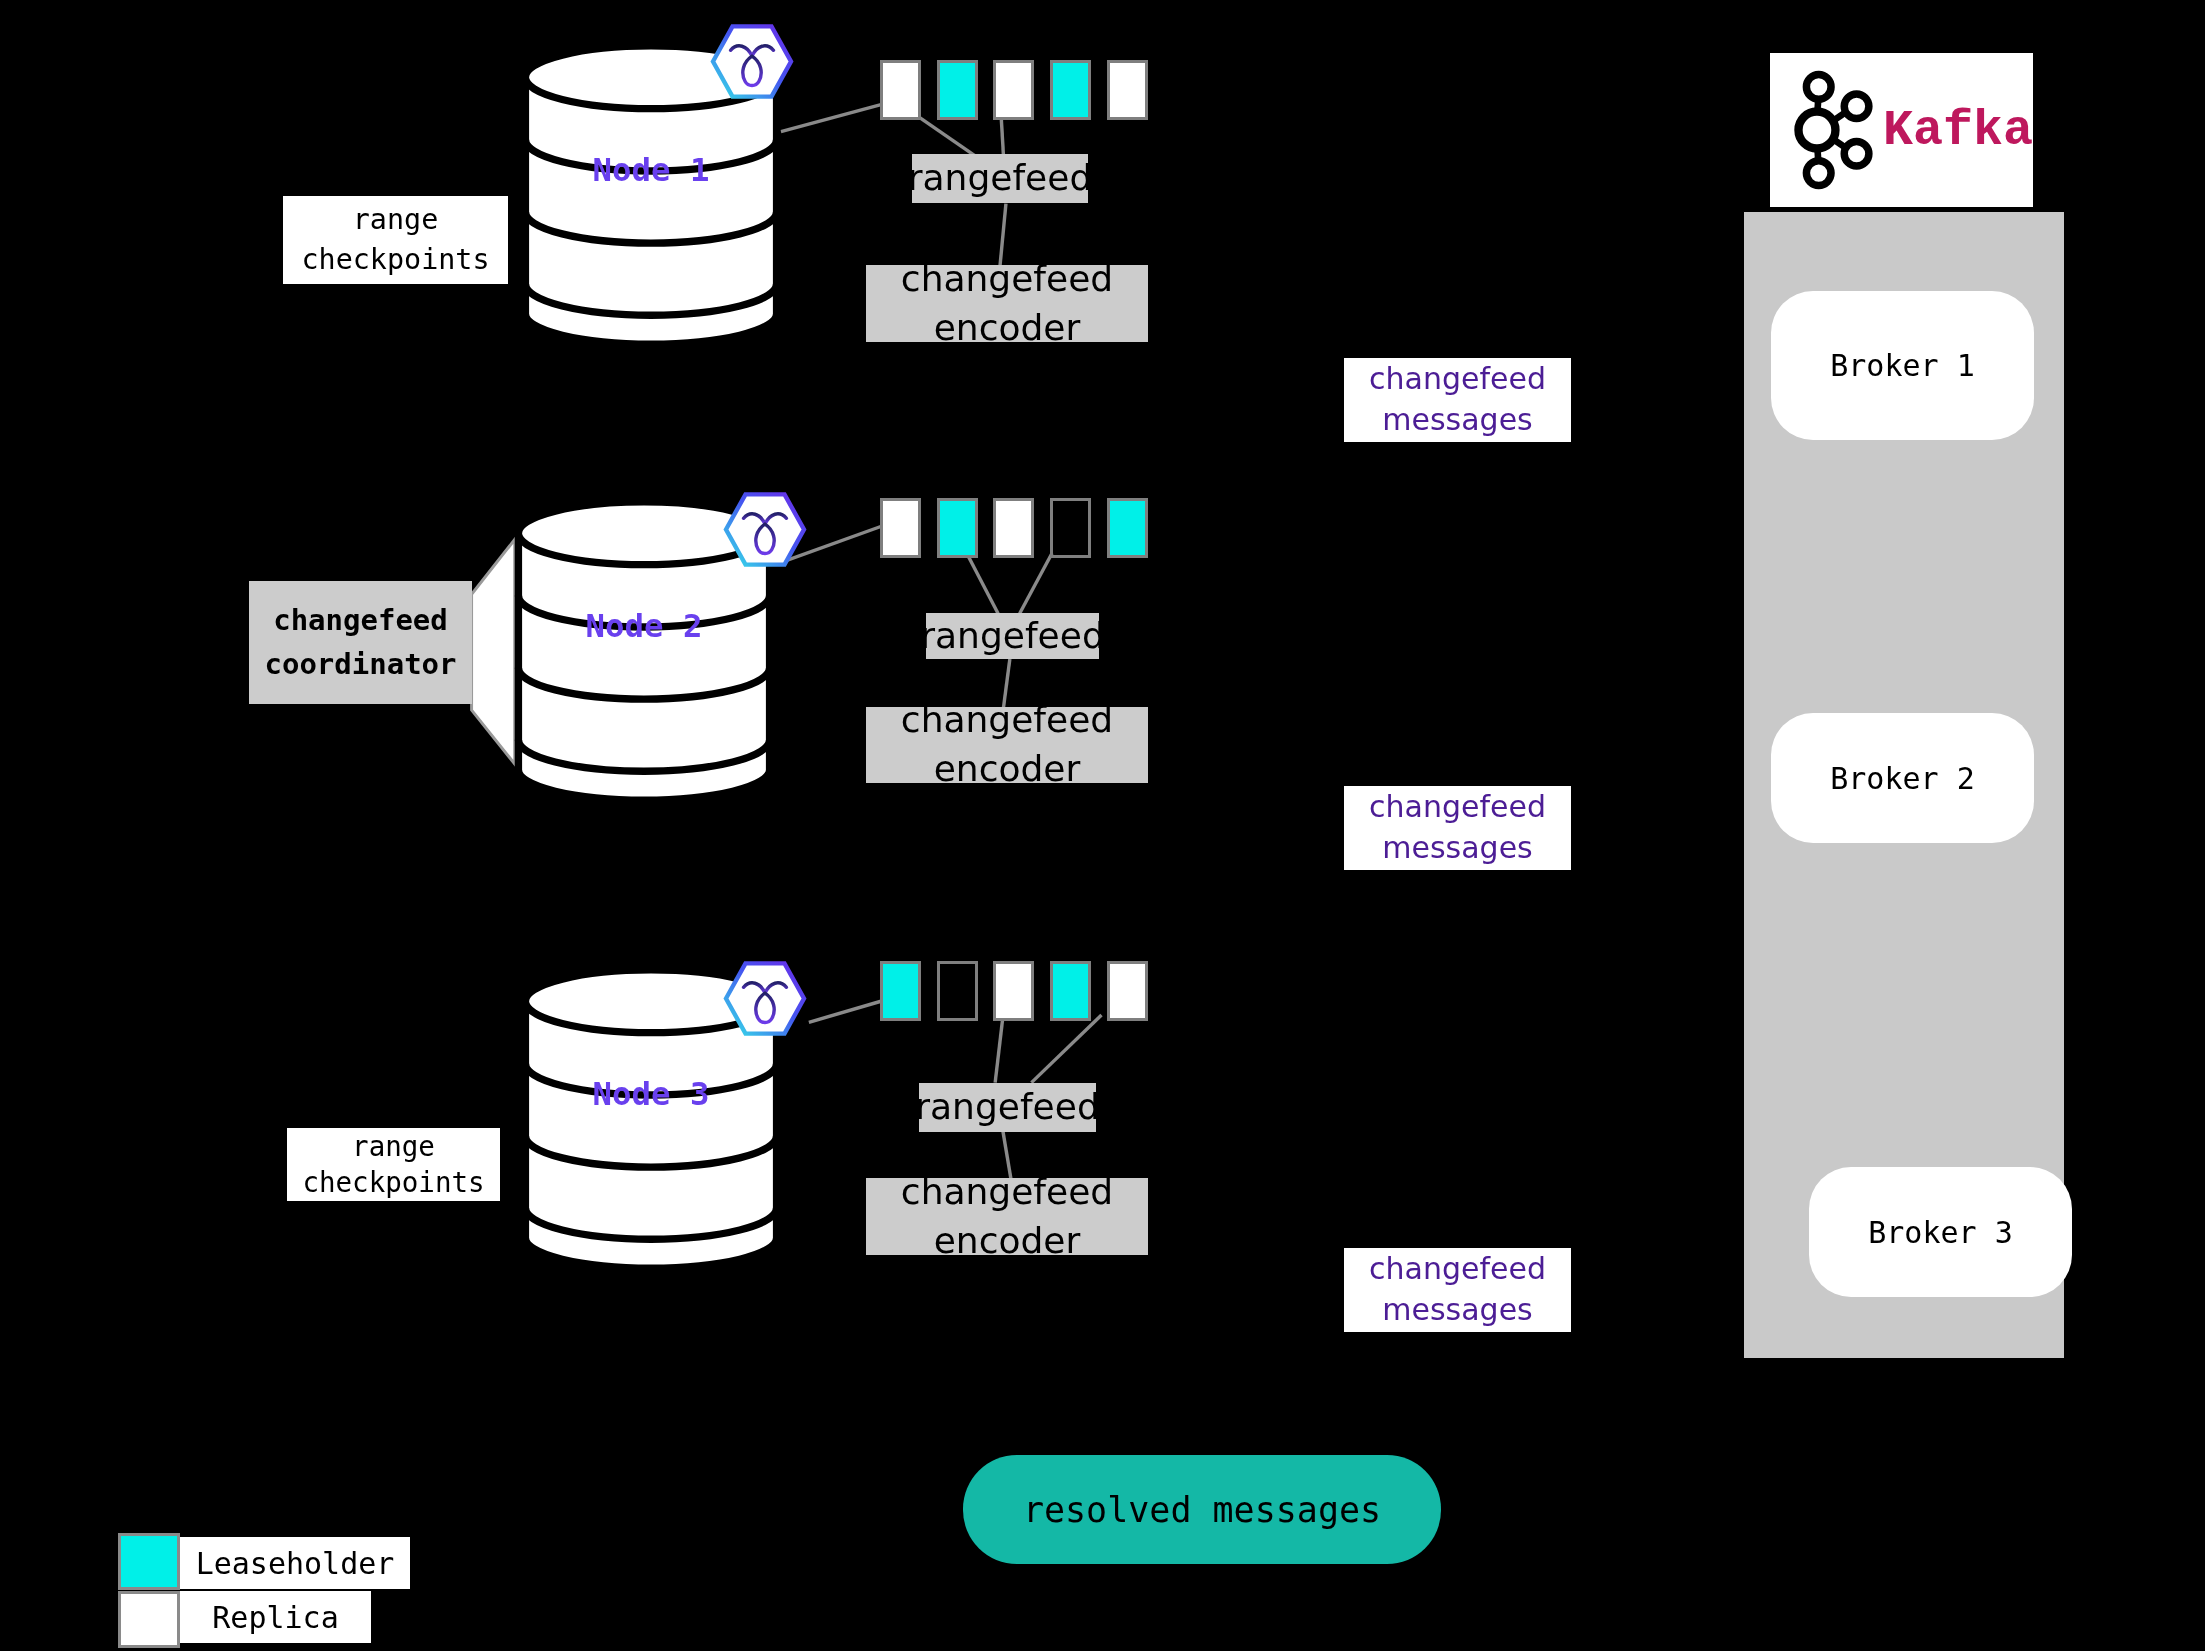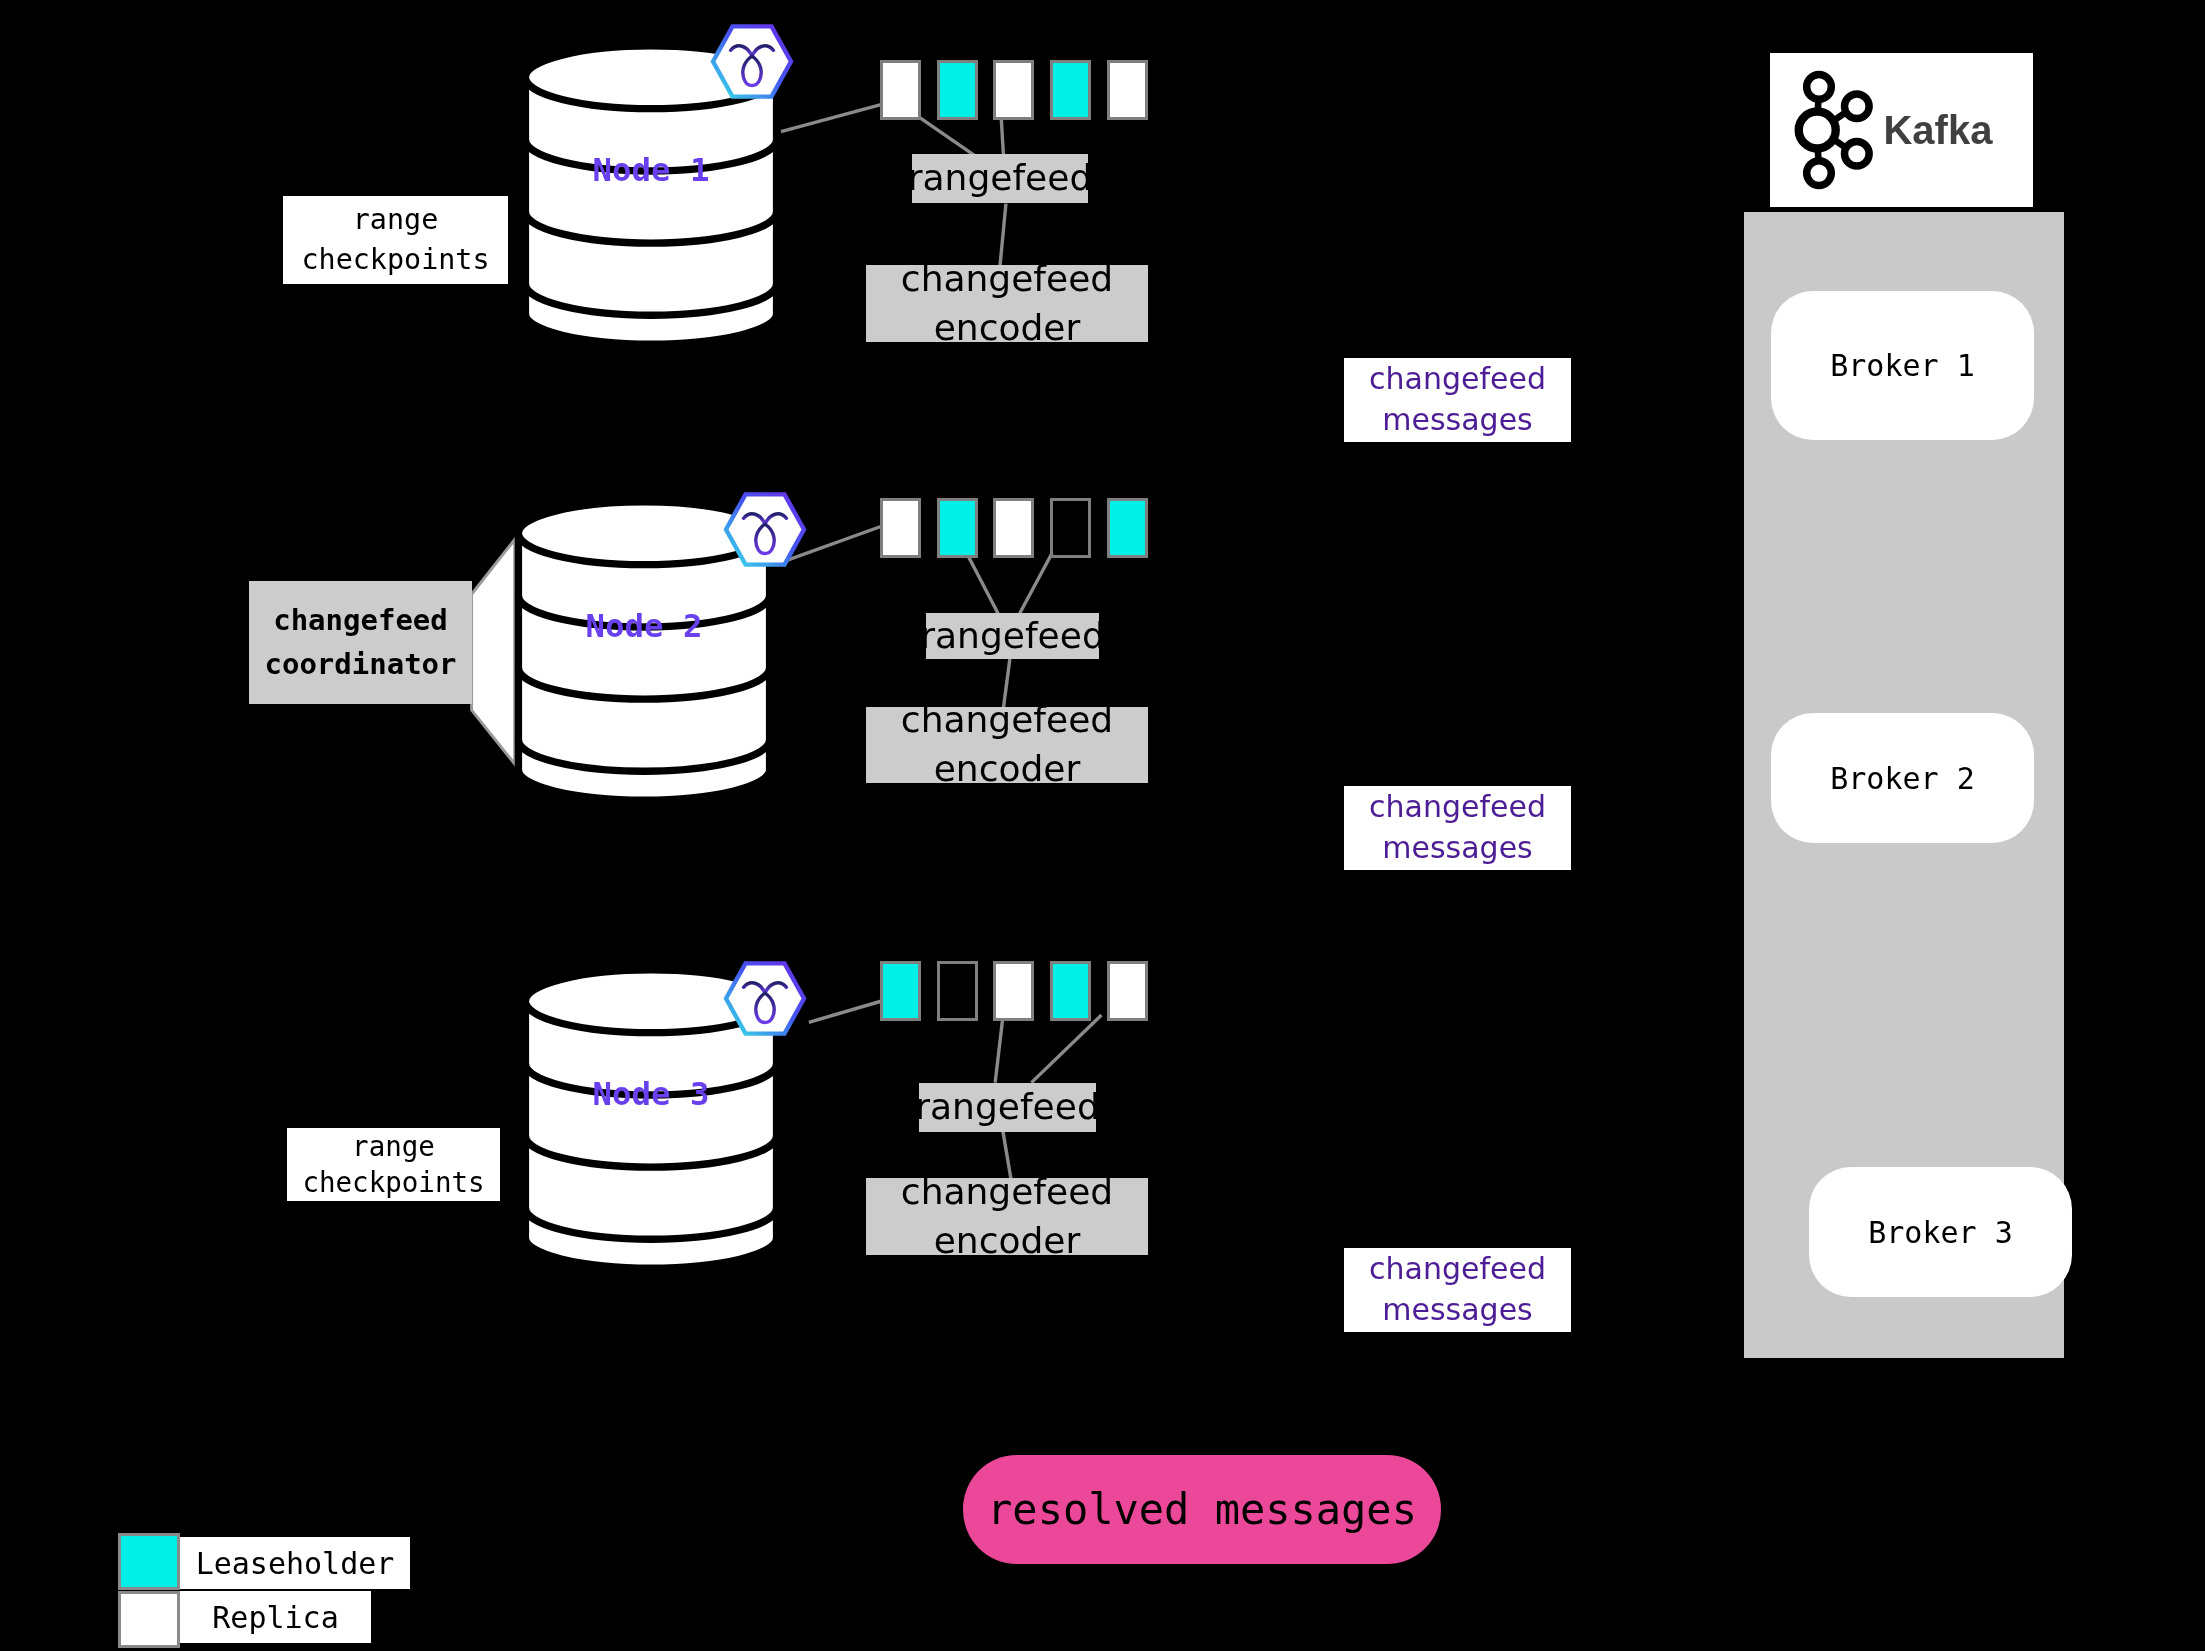--- a/index.html
+++ b/index.html
@@ -10,27 +10,27 @@
   .wlabel{background:#fff;color:#000;display:flex;align-items:center;justify-content:center;
           text-align:center;font-size:28.4px;line-height:1.42;z-index:2;}
   
   .gbox{background:#ccc;color:#000;display:flex;align-items:center;justify-content:center;
         text-align:center;font-family:"DejaVu Sans", sans-serif;font-size:36px;line-height:1.36;z-index:2;}
   .msg{background:#fff;color:#4c1d95;display:flex;align-items:center;justify-content:center;
        text-align:center;font-family:"DejaVu Sans", sans-serif;font-size:30px;line-height:1.36;z-index:2;
        padding:0 9.8px;}
   .coordinator{background:#ccc;color:#000;font-weight:bold;font-size:29px;line-height:1.5;
        display:flex;align-items:center;justify-content:center;text-align:center;z-index:2;}
-  .pill{background:#ec4899;color:#000;border-radius:54px;display:flex;align-items:center;
-        justify-content:center;font-size:42px;z-index:2;}
+  .pill{background:#14b8a6;color:#000;border-radius:54px;display:flex;align-items:center;
+        justify-content:center;font-size:35px;z-index:2;}
   .panel{background:#c9c9c9;z-index:1;}
   .broker{background:#fff;border-radius:42px;display:flex;align-items:center;justify-content:center;
           font-size:30px;color:#000;z-index:2;}
   .kafkabox{background:#fff;z-index:2;display:flex;align-items:center;}
-  .kafka-text{font-family:Liberation Sans, sans-serif;font-weight:bold;font-size:40px;color:#404040;margin-left:4.9px;}
+  .kafka-text{font-family:Liberation Mono, monospace;font-weight:bold;font-size:50px;color:#be185d;margin-left:4.9px;}
   .squares{display:flex;gap:15.7px;z-index:3;}
   .range-square{width:35px;height:54px;border:3.9px solid #7f7f7f;}
   .range-square.leaseholder{background:#00F0E8;}
   .range-square.replica{background:#fff;}
   .range-square.none{background:transparent;}
   .legend-swatch{width:62px;height:57px;border:3.9px solid #8a8a8a;z-index:2;}
   .legend-swatch.leaseholder{background:#00F0E8;}
   .legend-swatch.replica{background:#fff;}
   .legend-label{background:#fff;color:#000;display:flex;align-items:center;justify-content:center;
                 font-size:30px;z-index:2;}

